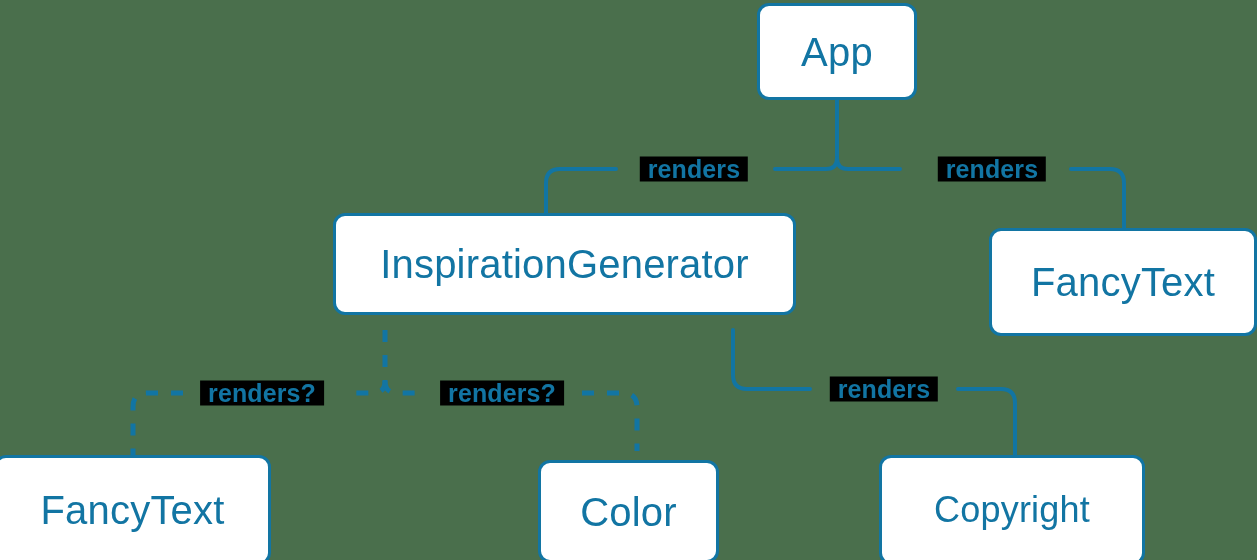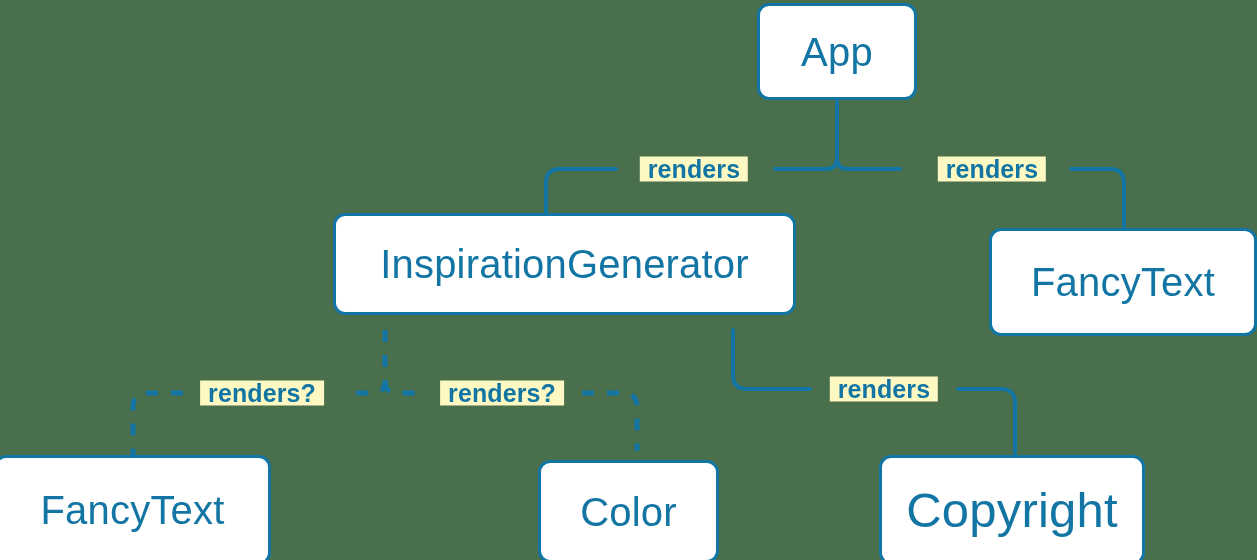--- a/index.html
+++ b/index.html
@@ -41,21 +41,21 @@
   }
   .edge-label {
     position: absolute;
     color: #1275a3;
     font-size: 25px;
     font-weight: 700;
     letter-spacing: 0.1px;
     white-space: nowrap;
     z-index: 3;
     transform: translate(-50%, -50%);
-    background: #fef9c3;
+    background: #000000;
     padding: 0 8px;
     line-height: 1;
   }
 </style>
 </head>
 <body>
 
 <div id="diagram-root">
 
   <svg id="edge-layer" viewBox="0 0 1257 560" width="1257" height="560" xmlns="http://www.w3.org/2000/svg">
@@ -92,21 +92,21 @@
 
   <div class="node" style="left:-6px; top:455px; width:277px; height:110px;">
     <span class="node-label" style="font-size:40px;">FancyText</span>
   </div>
 
   <div class="node" style="left:538px; top:460px; width:181px; height:103px;">
     <span class="node-label" style="font-size:40px;">Color</span>
   </div>
 
   <div class="node" style="left:879px; top:455px; width:266px; height:110px;">
-    <span class="node-label" style="font-size:49px;">Copyright</span>
+    <span class="node-label" style="font-size:36px;">Copyright</span>
   </div>
 
   <div class="edge-label" style="left:694px; top:169px;">renders</div>
 
   <div class="edge-label" style="left:992px; top:169px;">renders</div>
 
   <div class="edge-label" style="left:262px; top:393px;">renders?</div>
 
   <div class="edge-label" style="left:502px; top:393px;">renders?</div>
 

